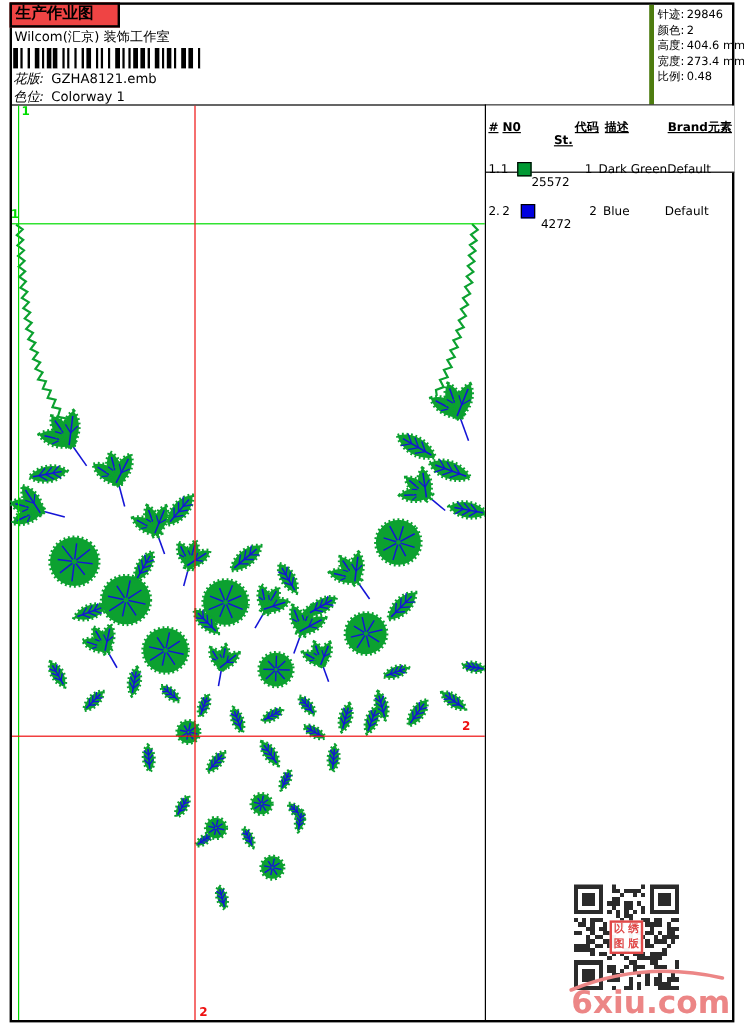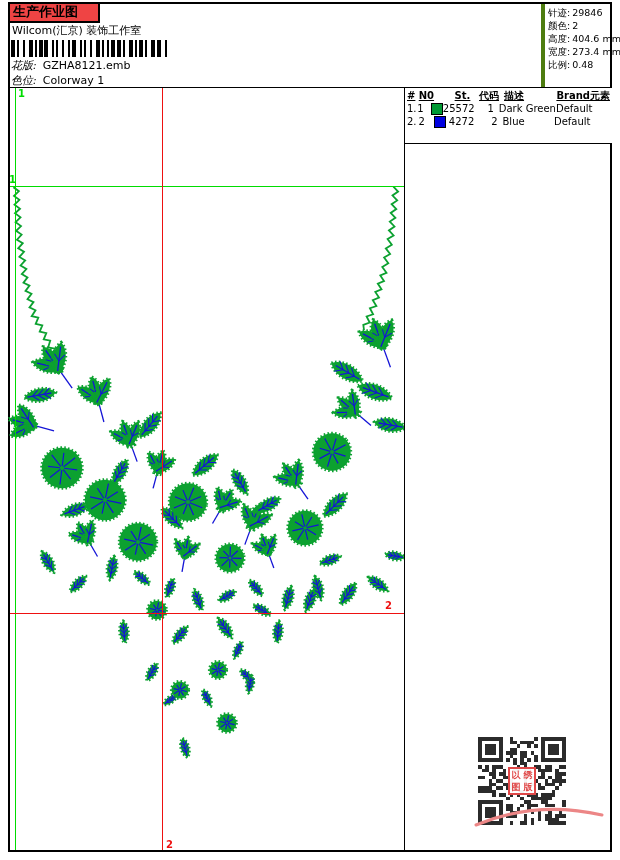--- a/index.html
+++ b/index.html
@@ -19,21 +19,21 @@
   #header-divider{left:10px;top:87px;width:600px;height:1px;background:#000;z-index:2;}
   #right-divider{left:404px;top:87px;width:1px;height:763px;background:#000;z-index:4;}
   #color-table{left:405px;top:88px;width:207px;height:56px;border-bottom:1px solid #000;box-sizing:border-box;
                padding:1px 0 0 2px;font-size:10px;z-index:3;background:#fff;}
   .ct-title{line-height:12px;}
   .ct-row{display:flex;align-items:center;line-height:13px;white-space:nowrap;}
   .ct-head span{font-weight:bold;text-decoration:underline;}
   .c-idx{width:13px;}
   .c-n0{width:17px;}
   .c-sw{width:15px;}
-  .c-st{width:33px;text-align:center;}
+  .c-st{width:33px;text-align:right;margin-top:22px;}
   .c-code{width:24px;text-align:right;}
   .c-desc{width:58px;padding-left:5px;}
   .c-brand{width:37px;}
   .c-elem{width:22px;text-align:center;padding-right:2px;}
   .swatch{display:inline-block;width:10px;height:10px;border:1px solid #000;vertical-align:middle;}
   .guide{z-index:5;}
   .marker-label{font-size:10px;font-weight:bold;line-height:10px;z-index:6;}
   #design-svg{left:8px;top:87px;z-index:4;}
   #qr-wrap{left:478px;top:737px;width:88px;height:88px;z-index:3;}
   #qr-seal{position:absolute;left:50%;top:50%;transform:translate(-50%,-50%);width:28px;height:28px;
@@ -1127,14 +1127,15 @@
       <span style="color: rgb(224, 72, 72);">以</span>
         <span style="color: rgb(224, 72, 72);">绣</span>
         <span style="color: rgb(224, 72, 72);">图</span>
         <span style="color: rgb(224, 72, 72);">版</span>
     </div>
   </div>
 
   <svg class="abs" id="logo-arc" width="140" height="28" viewBox="0 0 140 28">
     <path id="logo-arc-path" d="M6 25 Q 66 0 132 15" fill="none" stroke-width="3" stroke-linecap="round" stroke="#EC8686"></path>
   </svg>
+  <div class="abs" id="logo-text" style="color: rgb(236, 134, 134);">6xiu.com</div>
 
 </div>
 
 </body></html>

